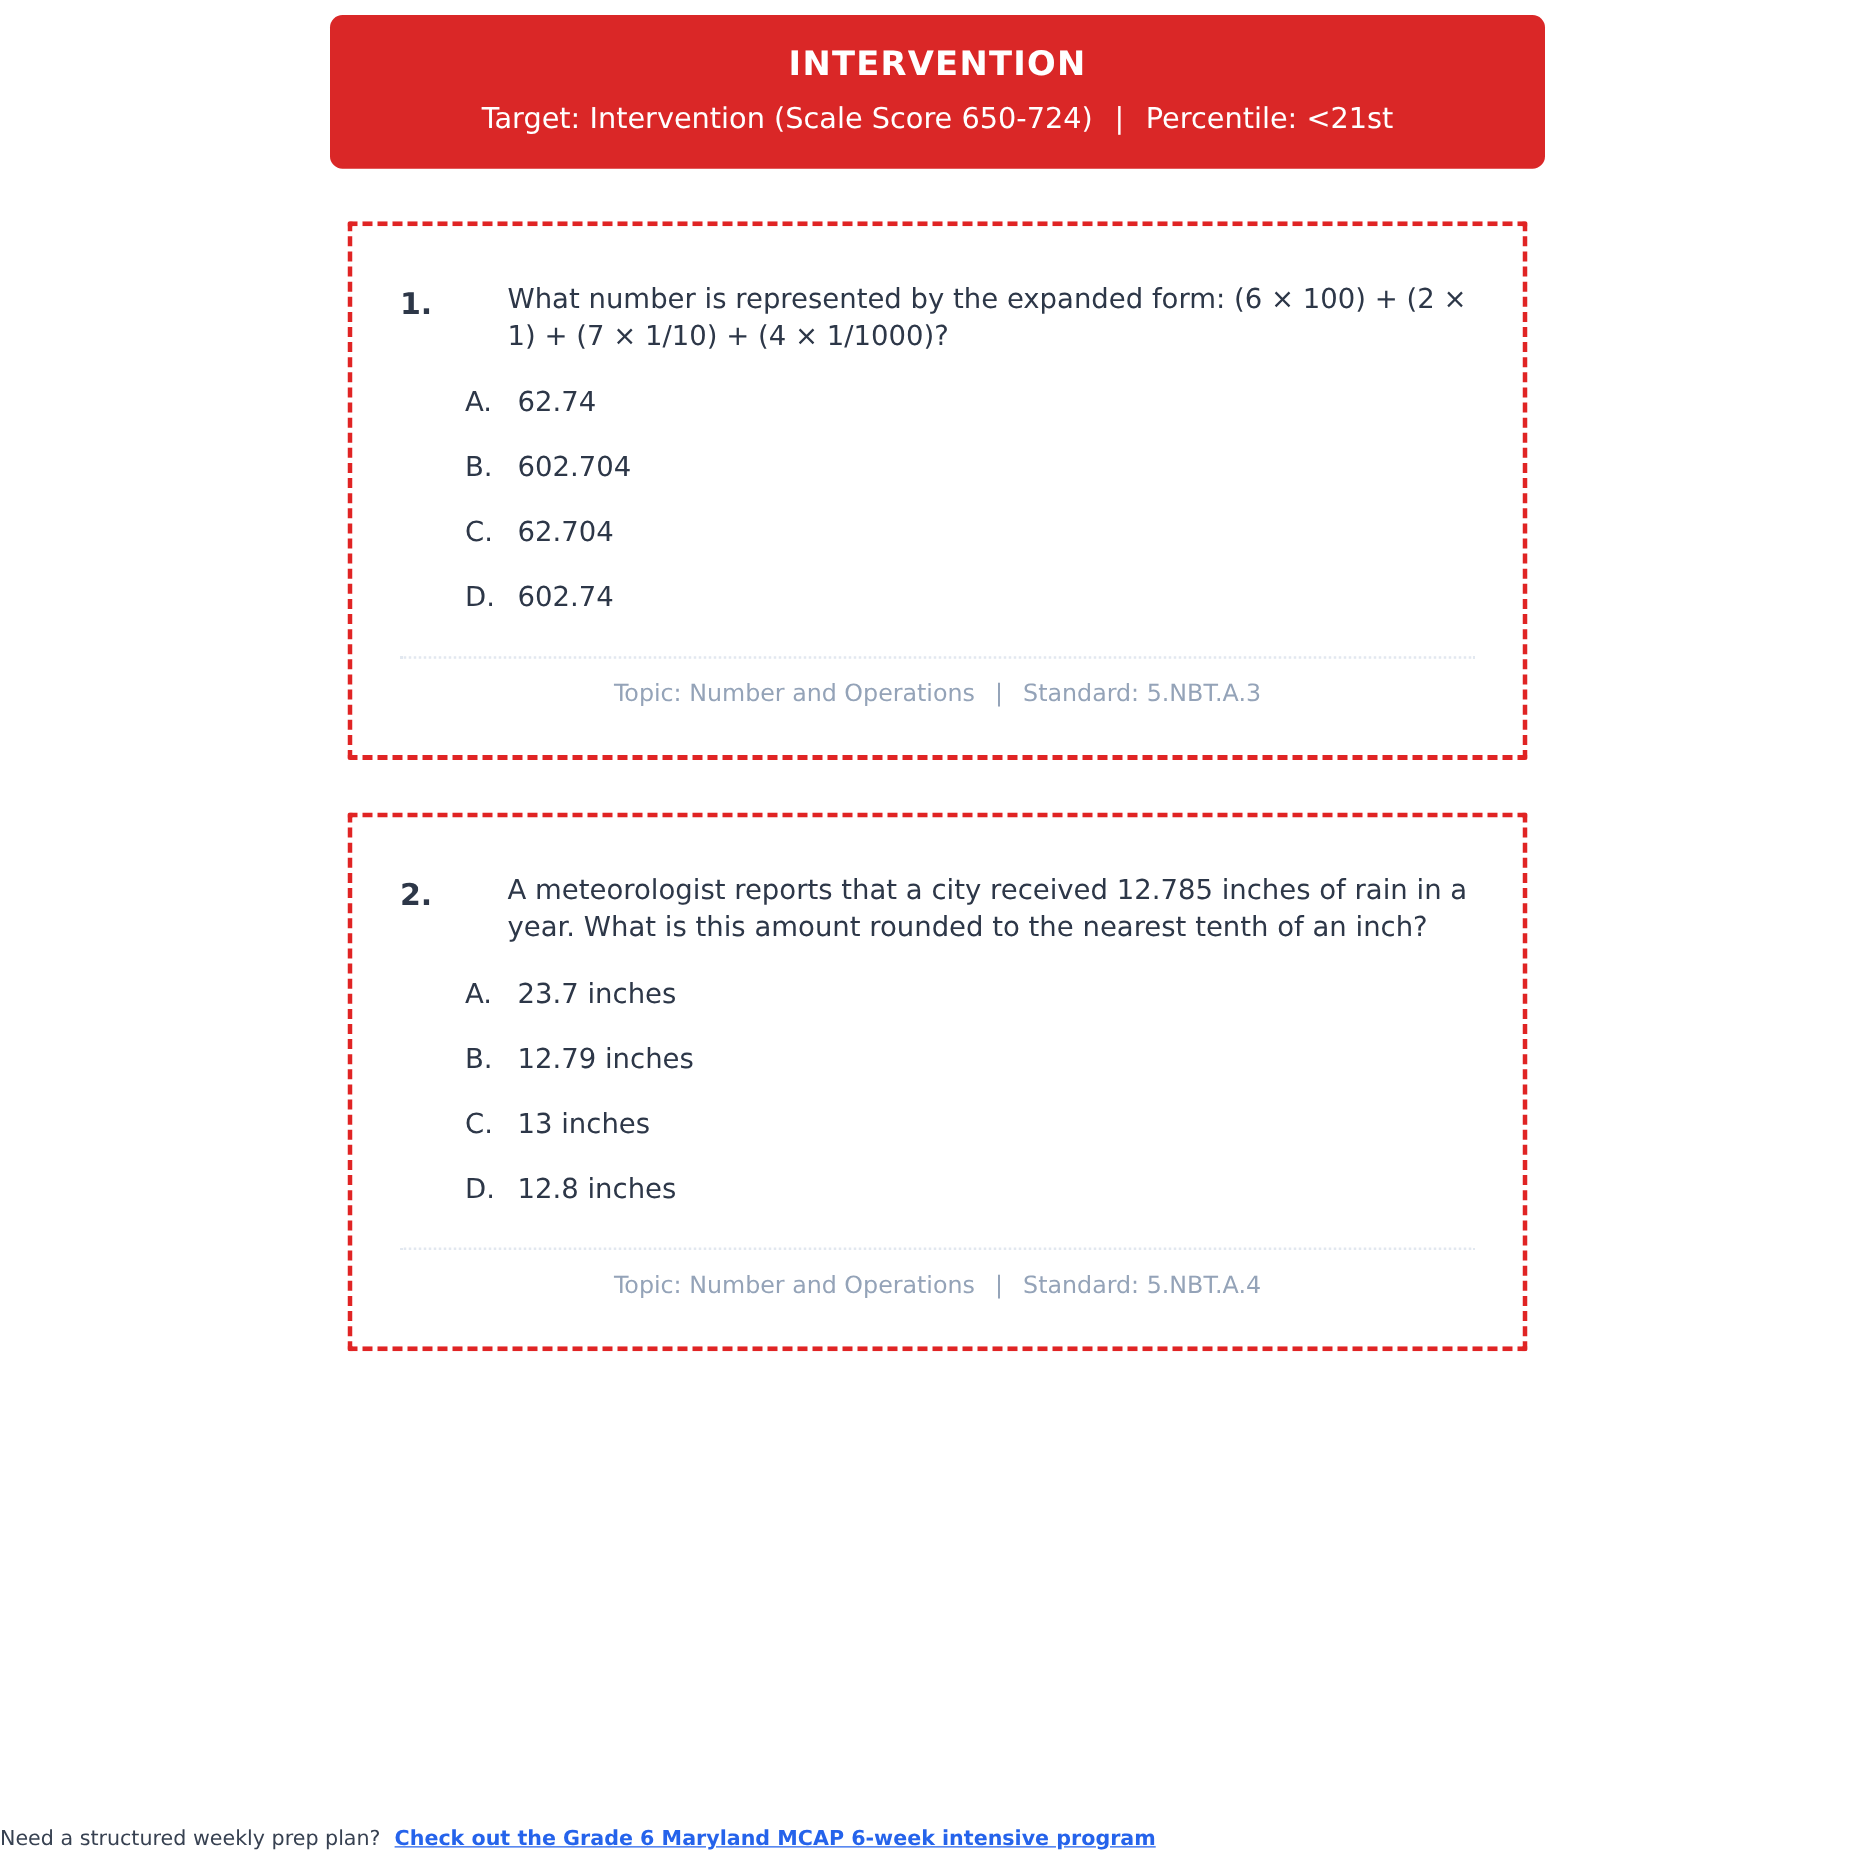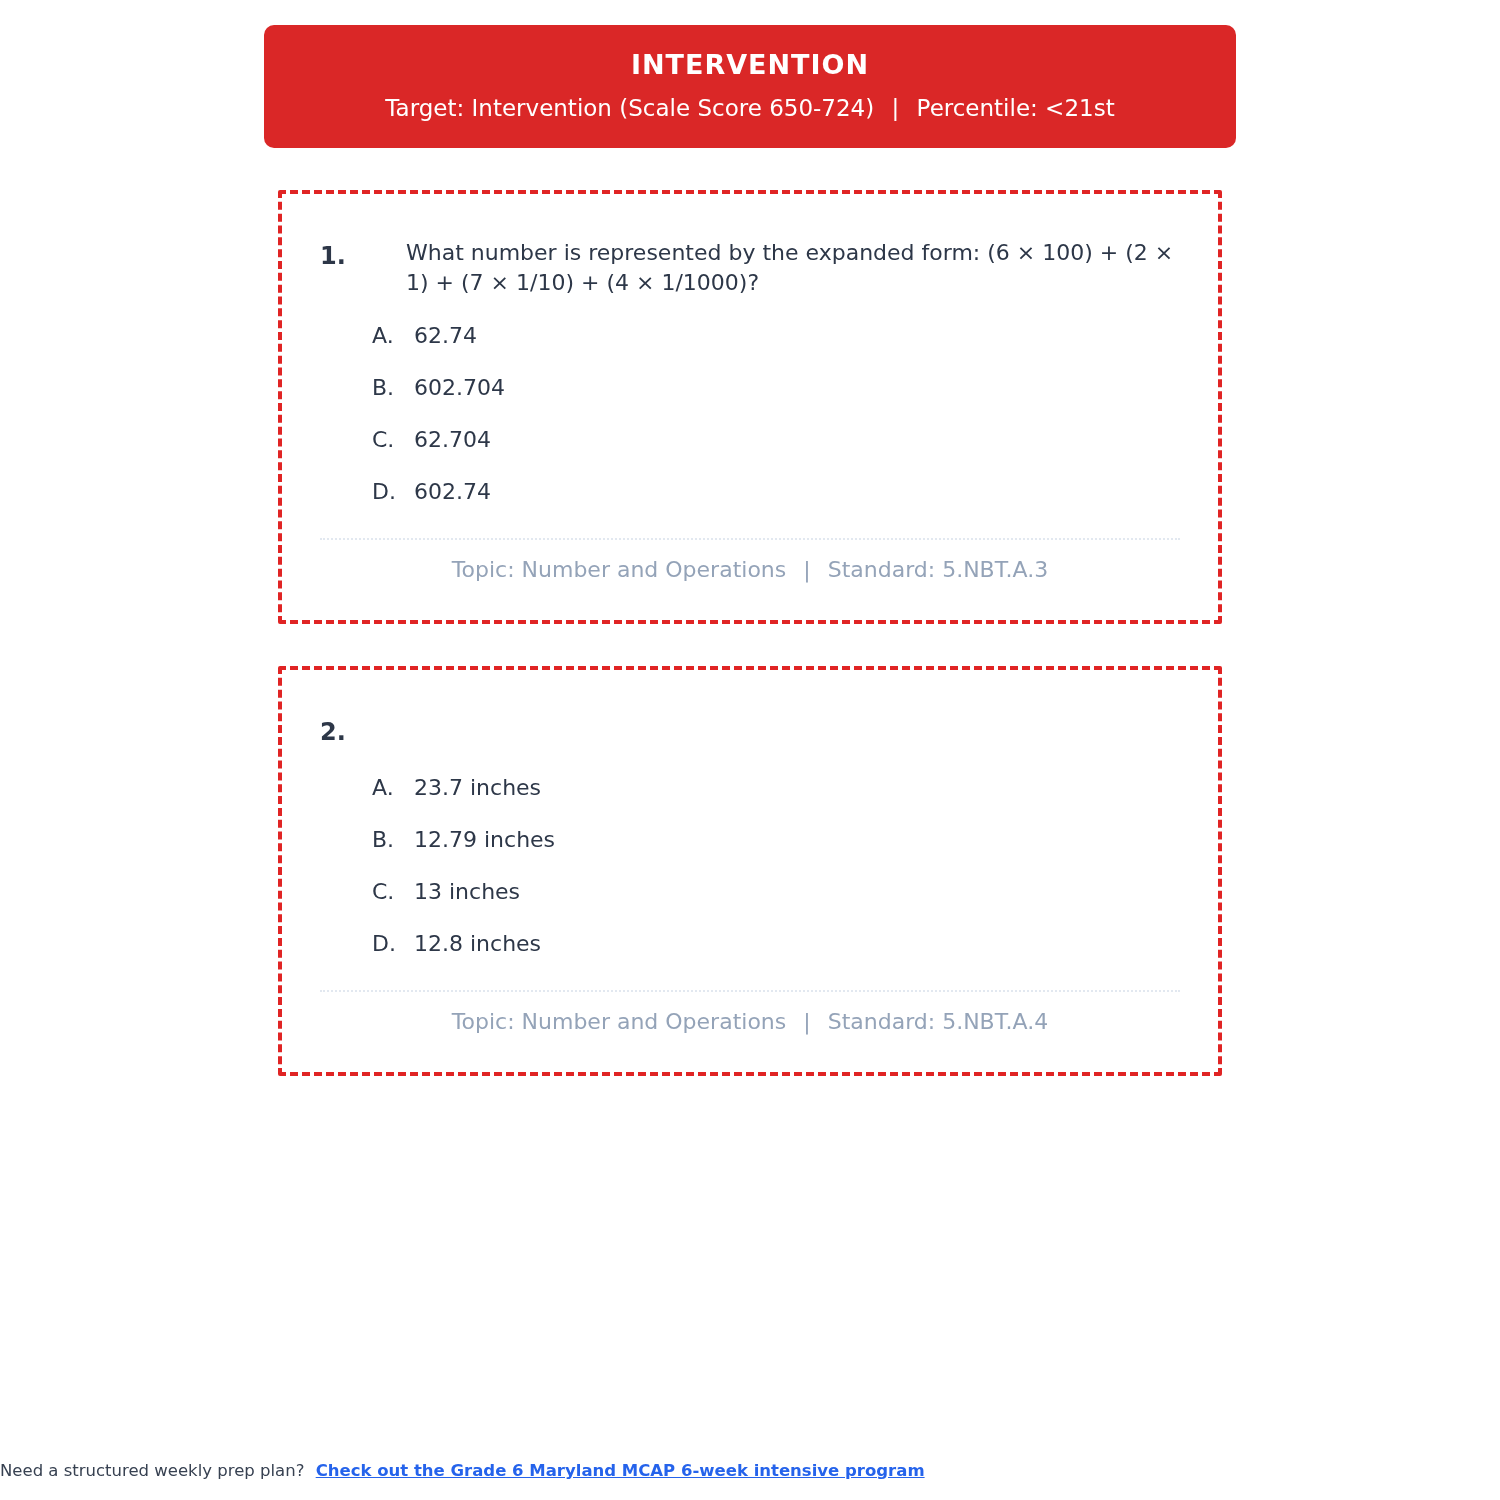--- a/index.html
+++ b/index.html
@@ -11,21 +11,21 @@
   .page {
     position: relative;
     width: 1500px;
     height: 1500px;
     margin: 0 auto;
     background: #ffffff;
     overflow: hidden;
   }
   .content {
     width: 972px;
-    margin: 13px auto;
+    margin: 0 auto;
     padding-top: 12px;
   }
   
   .banner {
     background: #da2727;
     border-radius: 10px;
     text-align: center;
     padding: 24px 20px 27px 20px;
   }
   .banner-title {
@@ -79,21 +79,21 @@
   }
   .opt-letter { flex: 0 0 42px; }
   .opt-text { flex: 1; }
   .divider {
     border-top: 2px dotted #e2e8f0;
     margin-top: 32px;
   }
   .meta {
     margin-top: 17px;
     text-align: center;
-    font-size: 22px;
+    font-size: 19px;
     color: #94a3b8;
   }
   .meta .sep { margin: 0 10px; }
   
   .page-footer {
     position: absolute;
     left: 0;
     bottom: 20px;
     width: 100%;
     text-align: left;
@@ -150,20 +150,21 @@
       <div class="meta">
         <span>Topic: Number and Operations</span>
         <span class="sep">|</span>
         <span>Standard: 5.NBT.A.3</span>
       </div>
     </section>
 
     <section class="card">
       <div class="q-row">
         <span class="q-num">2.</span>
+        <p class="q-text">A meteorologist reports that a city received 12.785 inches of rain in a year. What is this amount rounded to the nearest tenth of an inch?</p>
       </div>
       <ul class="options">
         <li class="option">
           <span class="opt-letter">A.</span>
           <span class="opt-text">23.7 inches</span>
         </li>
         <li class="option">
           <span class="opt-letter">B.</span>
           <span class="opt-text">12.79 inches</span>
         </li>

